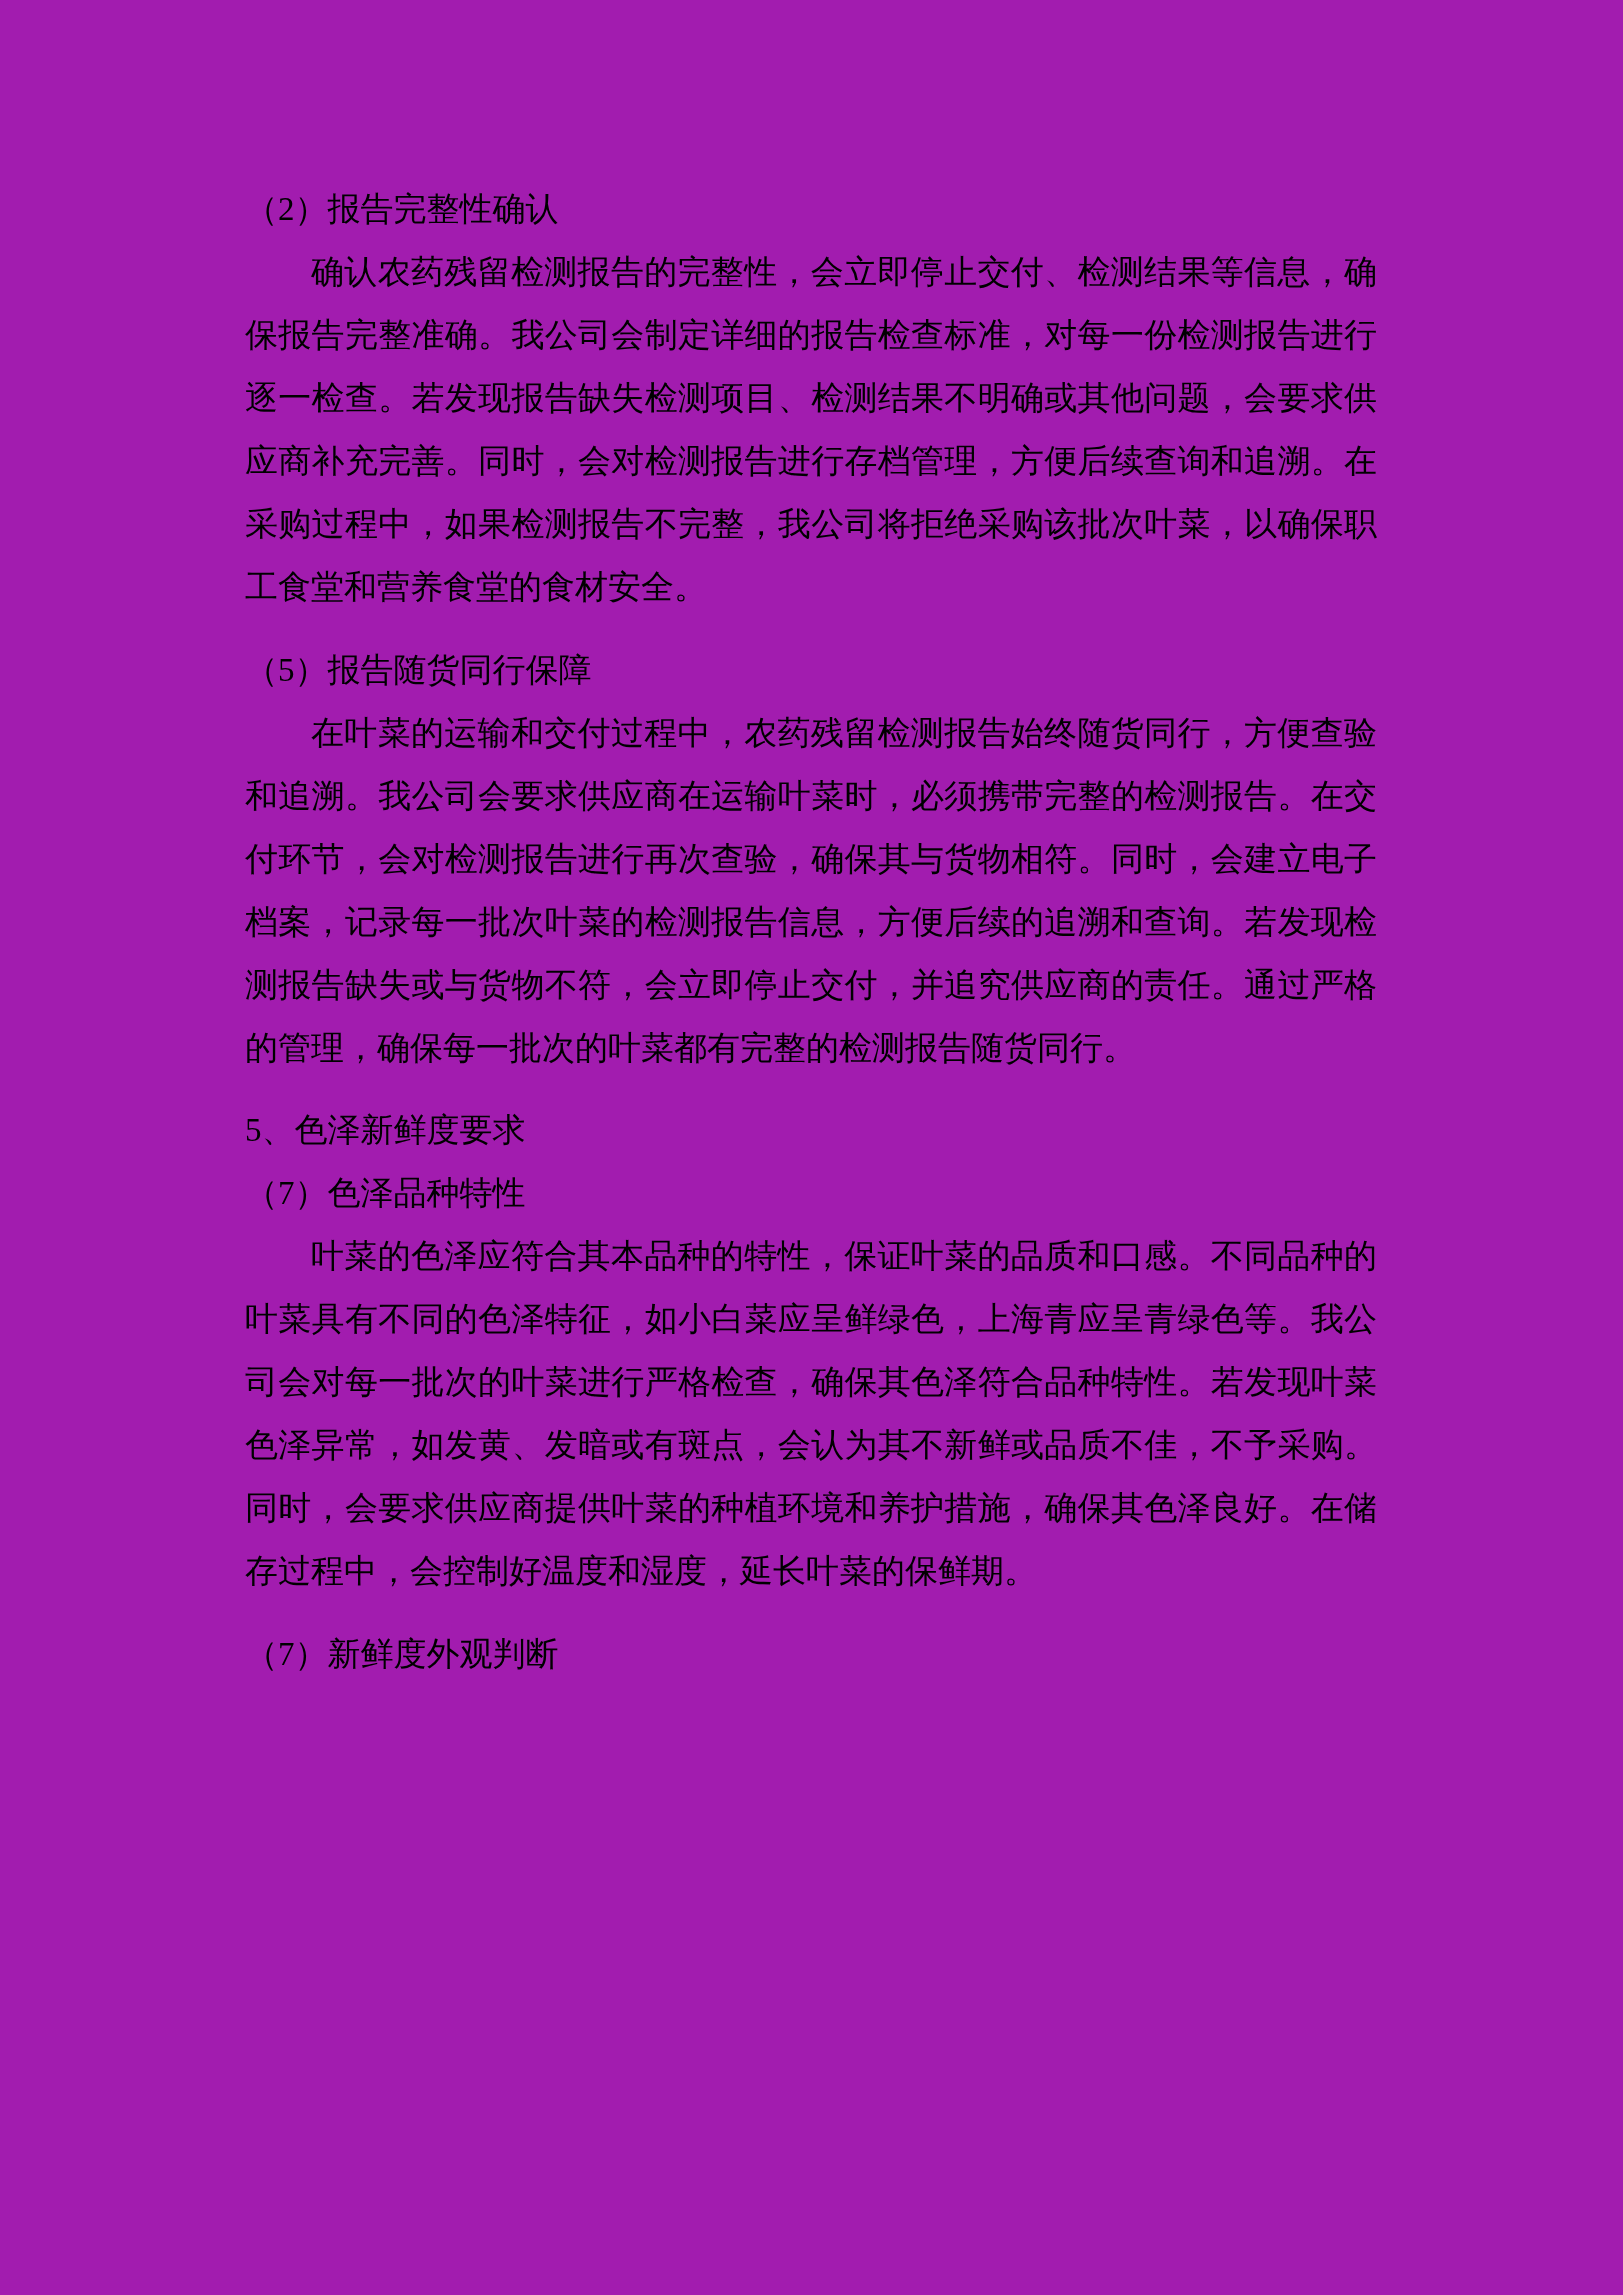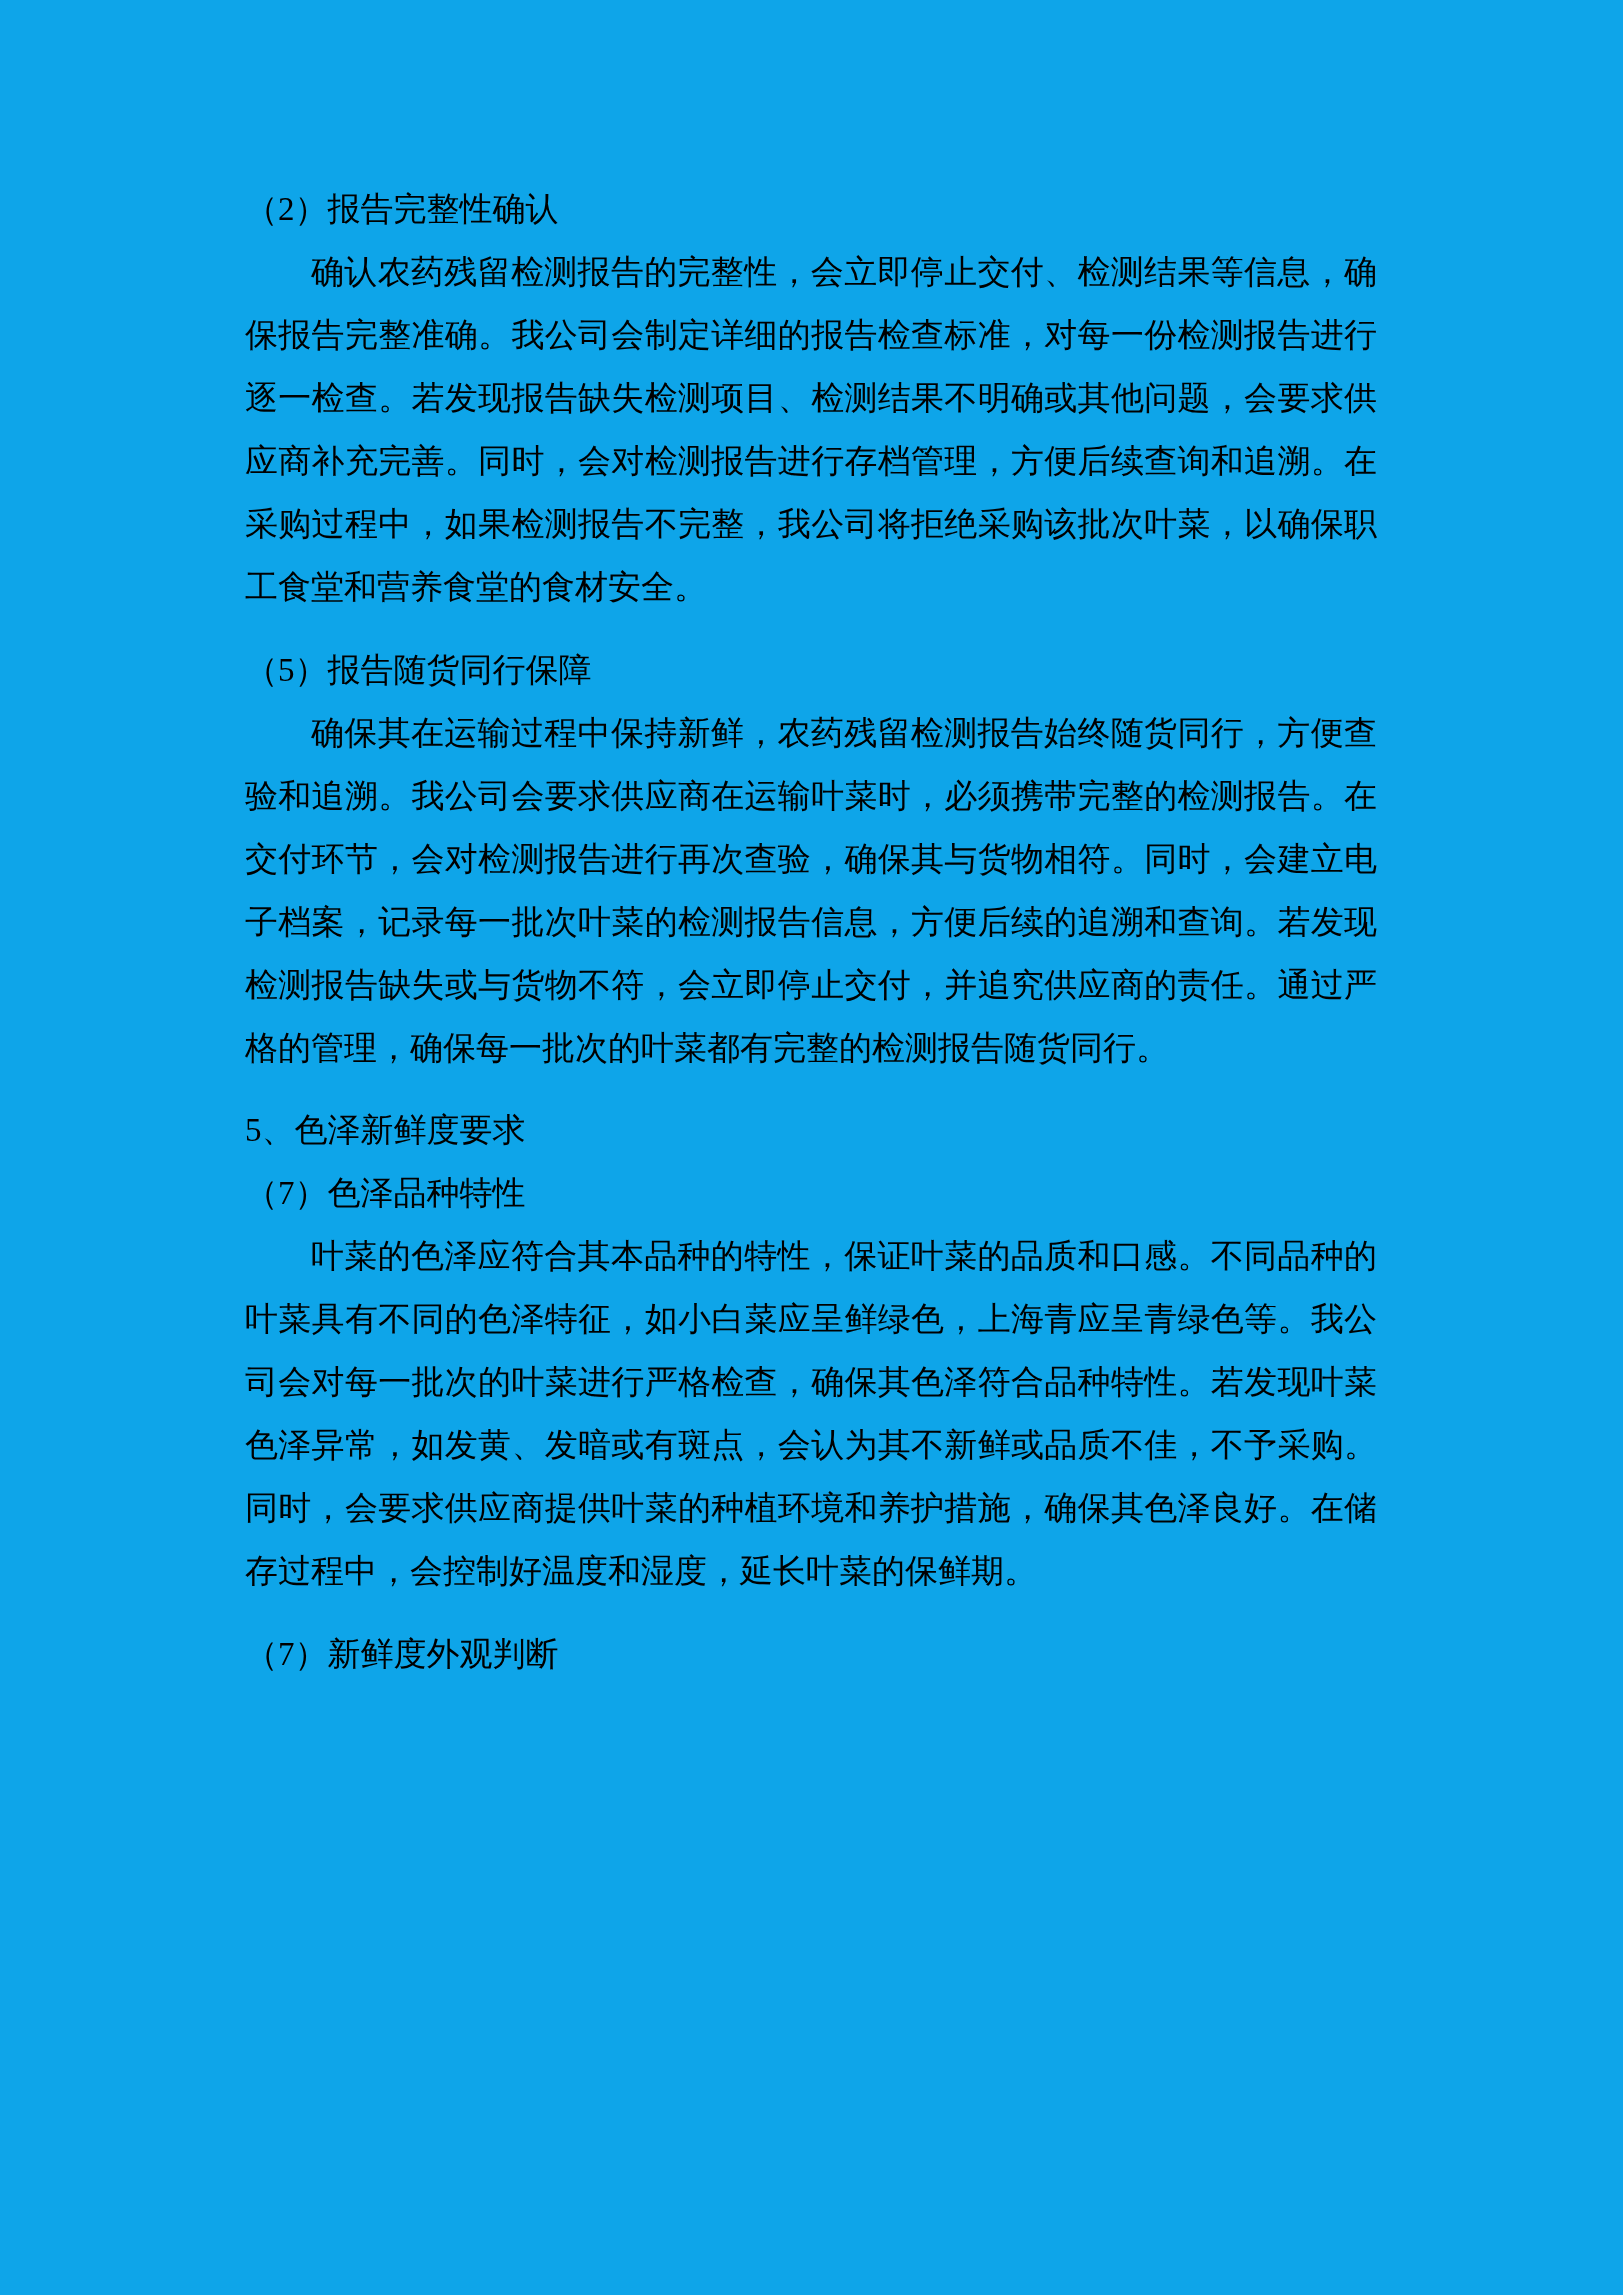--- a/index.html
+++ b/index.html
@@ -5,21 +5,21 @@
   html, body {
     margin: 0;
     padding: 0;
     background: #ffffff;
   }
   .page {
     position: relative;
     width: 1623px;
     height: 2295px;
     box-sizing: border-box;
-    background: #0ea5e9;
+    background: #a21caf;
     padding: 178px 246px 0 245px;
     font-family: "Liberation Serif", "DejaVu Serif", serif;
     font-size: 33px;
     line-height: 63px;
     color: #000000;
     overflow: hidden;
   }
   .doc-heading {
     margin: 0;
     font-weight: normal;
@@ -37,21 +37,21 @@
 </head>
 <body>
 
 <div class="page">
   <div class="doc-heading">（2）报告完整性确认</div>
 
   <p class="doc-paragraph">确认农药残留检测报告的完整性，会立即停止交付、检测结果等信息，确保报告完整准确。我公司会制定详细的报告检查标准，对每一份检测报告进行逐一检查。若发现报告缺失检测项目、检测结果不明确或其他问题，会要求供应商补充完善。同时，会对检测报告进行存档管理，方便后续查询和追溯。在采购过程中，如果检测报告不完整，我公司将拒绝采购该批次叶菜，以确保职工食堂和营养食堂的食材安全。</p>
 
   <div class="doc-heading">（5）报告随货同行保障</div>
 
-  <p class="doc-paragraph">确保其在运输过程中保持新鲜，农药残留检测报告始终随货同行，方便查验和追溯。我公司会要求供应商在运输叶菜时，必须携带完整的检测报告。在交付环节，会对检测报告进行再次查验，确保其与货物相符。同时，会建立电子档案，记录每一批次叶菜的检测报告信息，方便后续的追溯和查询。若发现检测报告缺失或与货物不符，会立即停止交付，并追究供应商的责任。通过严格的管理，确保每一批次的叶菜都有完整的检测报告随货同行。</p>
+  <p class="doc-paragraph">在叶菜的运输和交付过程中，农药残留检测报告始终随货同行，方便查验和追溯。我公司会要求供应商在运输叶菜时，必须携带完整的检测报告。在交付环节，会对检测报告进行再次查验，确保其与货物相符。同时，会建立电子档案，记录每一批次叶菜的检测报告信息，方便后续的追溯和查询。若发现检测报告缺失或与货物不符，会立即停止交付，并追究供应商的责任。通过严格的管理，确保每一批次的叶菜都有完整的检测报告随货同行。</p>
 
   <div class="doc-heading">5、色泽新鲜度要求</div>
 
   <div class="doc-heading">（7）色泽品种特性</div>
 
   <p class="doc-paragraph">叶菜的色泽应符合其本品种的特性，保证叶菜的品质和口感。不同品种的叶菜具有不同的色泽特征，如小白菜应呈鲜绿色，上海青应呈青绿色等。我公司会对每一批次的叶菜进行严格检查，确保其色泽符合品种特性。若发现叶菜色泽异常，如发黄、发暗或有斑点，会认为其不新鲜或品质不佳，不予采购。同时，会要求供应商提供叶菜的种植环境和养护措施，确保其色泽良好。在储存过程中，会控制好温度和湿度，延长叶菜的保鲜期。</p>
 
   <div class="doc-heading">（7）新鲜度外观判断</div>
 
 </div>

